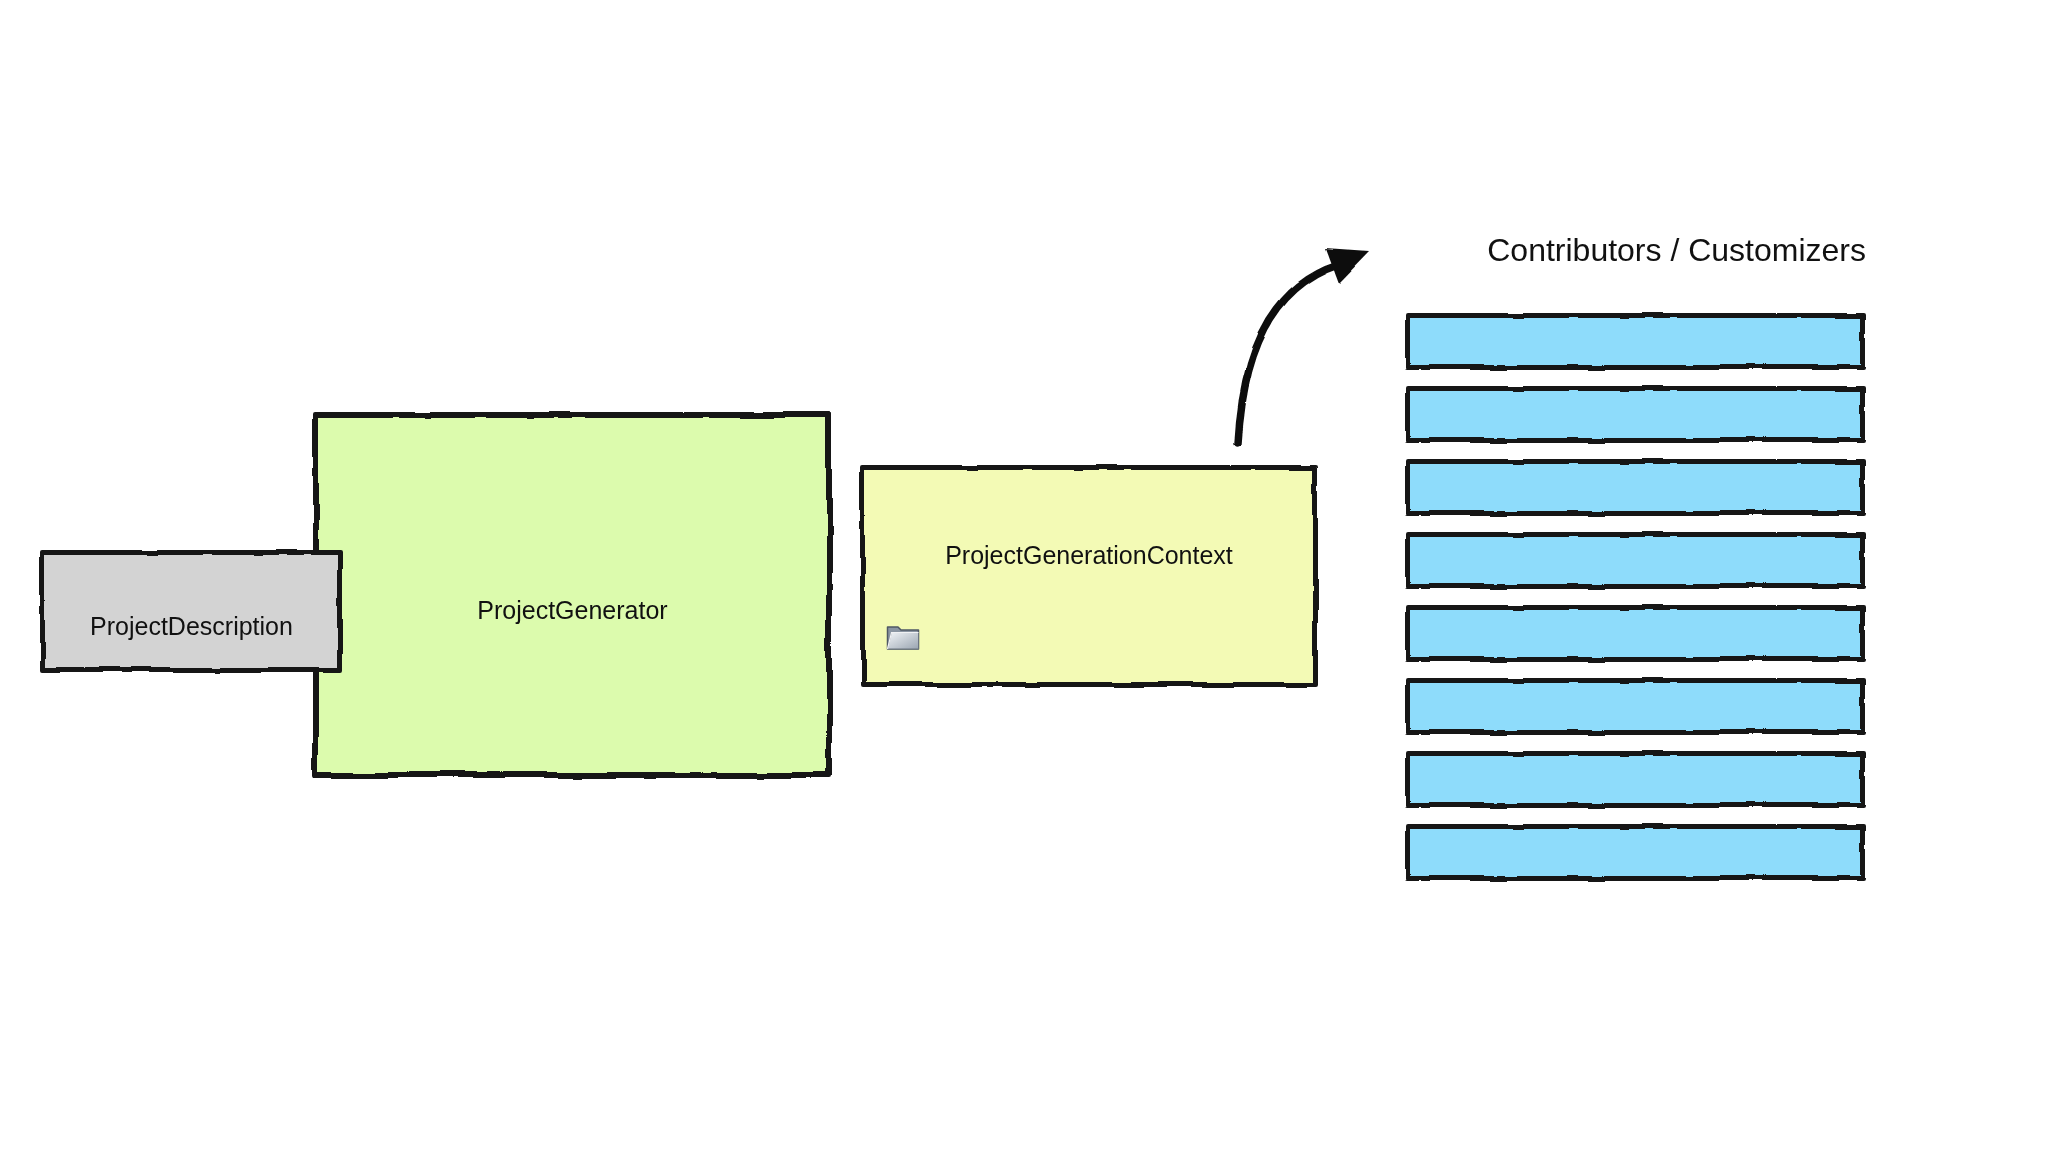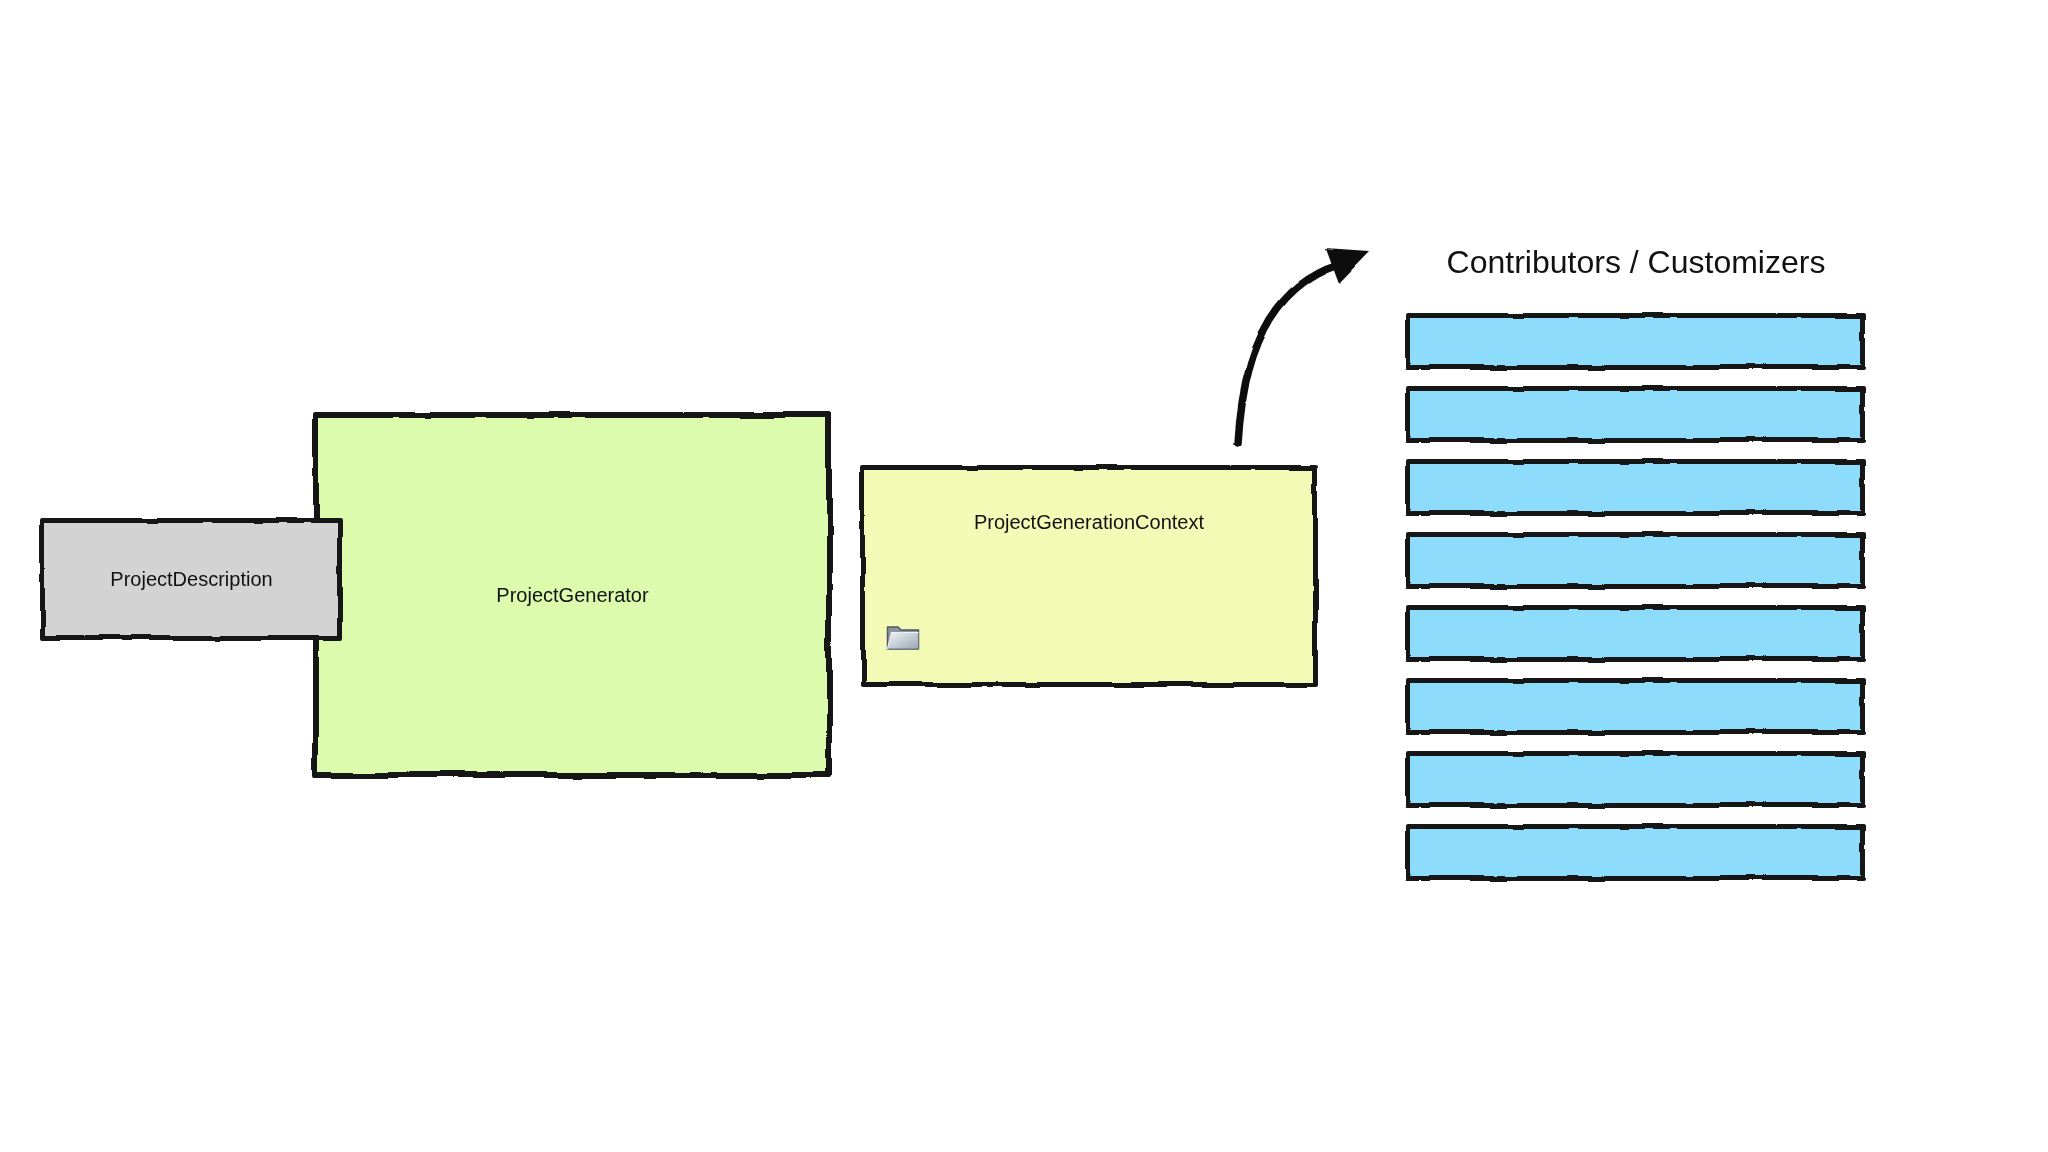--- a/index.html
+++ b/index.html
@@ -15,35 +15,35 @@
   .defs { position: absolute; width: 0; height: 0; }
 
   
   .node { position: absolute; display: flex; align-items: center; justify-content: center; }
   .paint {
     position: absolute; inset: 0;
     border: 5px solid #161616;
     border-radius: 2px;
     filter: url(#rough);
   }
-  .label { position: relative; z-index: 2; font-size: 20px; text-align: center; white-space: nowrap; }
+  .label { position: relative; z-index: 2; font-size: 25px; text-align: center; white-space: nowrap; margin-top: 30px; }
 
-  .node-gray  { left: 40px;  top: 518px; width: 303px; height: 122px; z-index: 3; }
+  .node-gray  { left: 40px;  top: 550px; width: 303px; height: 122px; z-index: 3; }
   .node-green { left: 313px; top: 412px; width: 519px; height: 366px; z-index: 2; }
   .node-green .paint { border-width: 6px; }
   .node-yellow { left: 860px; top: 465px; width: 458px; height: 222px; z-index: 2;
                  align-items: flex-start; }
   .node-yellow .label { padding-top: 46px; }
 
   .folder { position: absolute; left: 26px; top: 156px; z-index: 2; }
 
   
   .heading {
-    position: absolute; left: 1406px; top: 244px; width: 460px;
-    font-size: 32px; text-align: center; white-space: nowrap; z-index: 2;
+    position: absolute; left: 1406px; top: 232px; width: 460px;
+    font-size: 32px; text-align: right; white-space: nowrap; z-index: 2;
   }
   .bars {
     position: absolute; left: 1406px; top: 313px; width: 460px;
     display: flex; flex-direction: column; gap: 16px; z-index: 2;
   }
   .bar {
     height: 57px; width: 100%;
     box-sizing: border-box;
     border: 5px solid #161616;
     border-radius: 2px;

